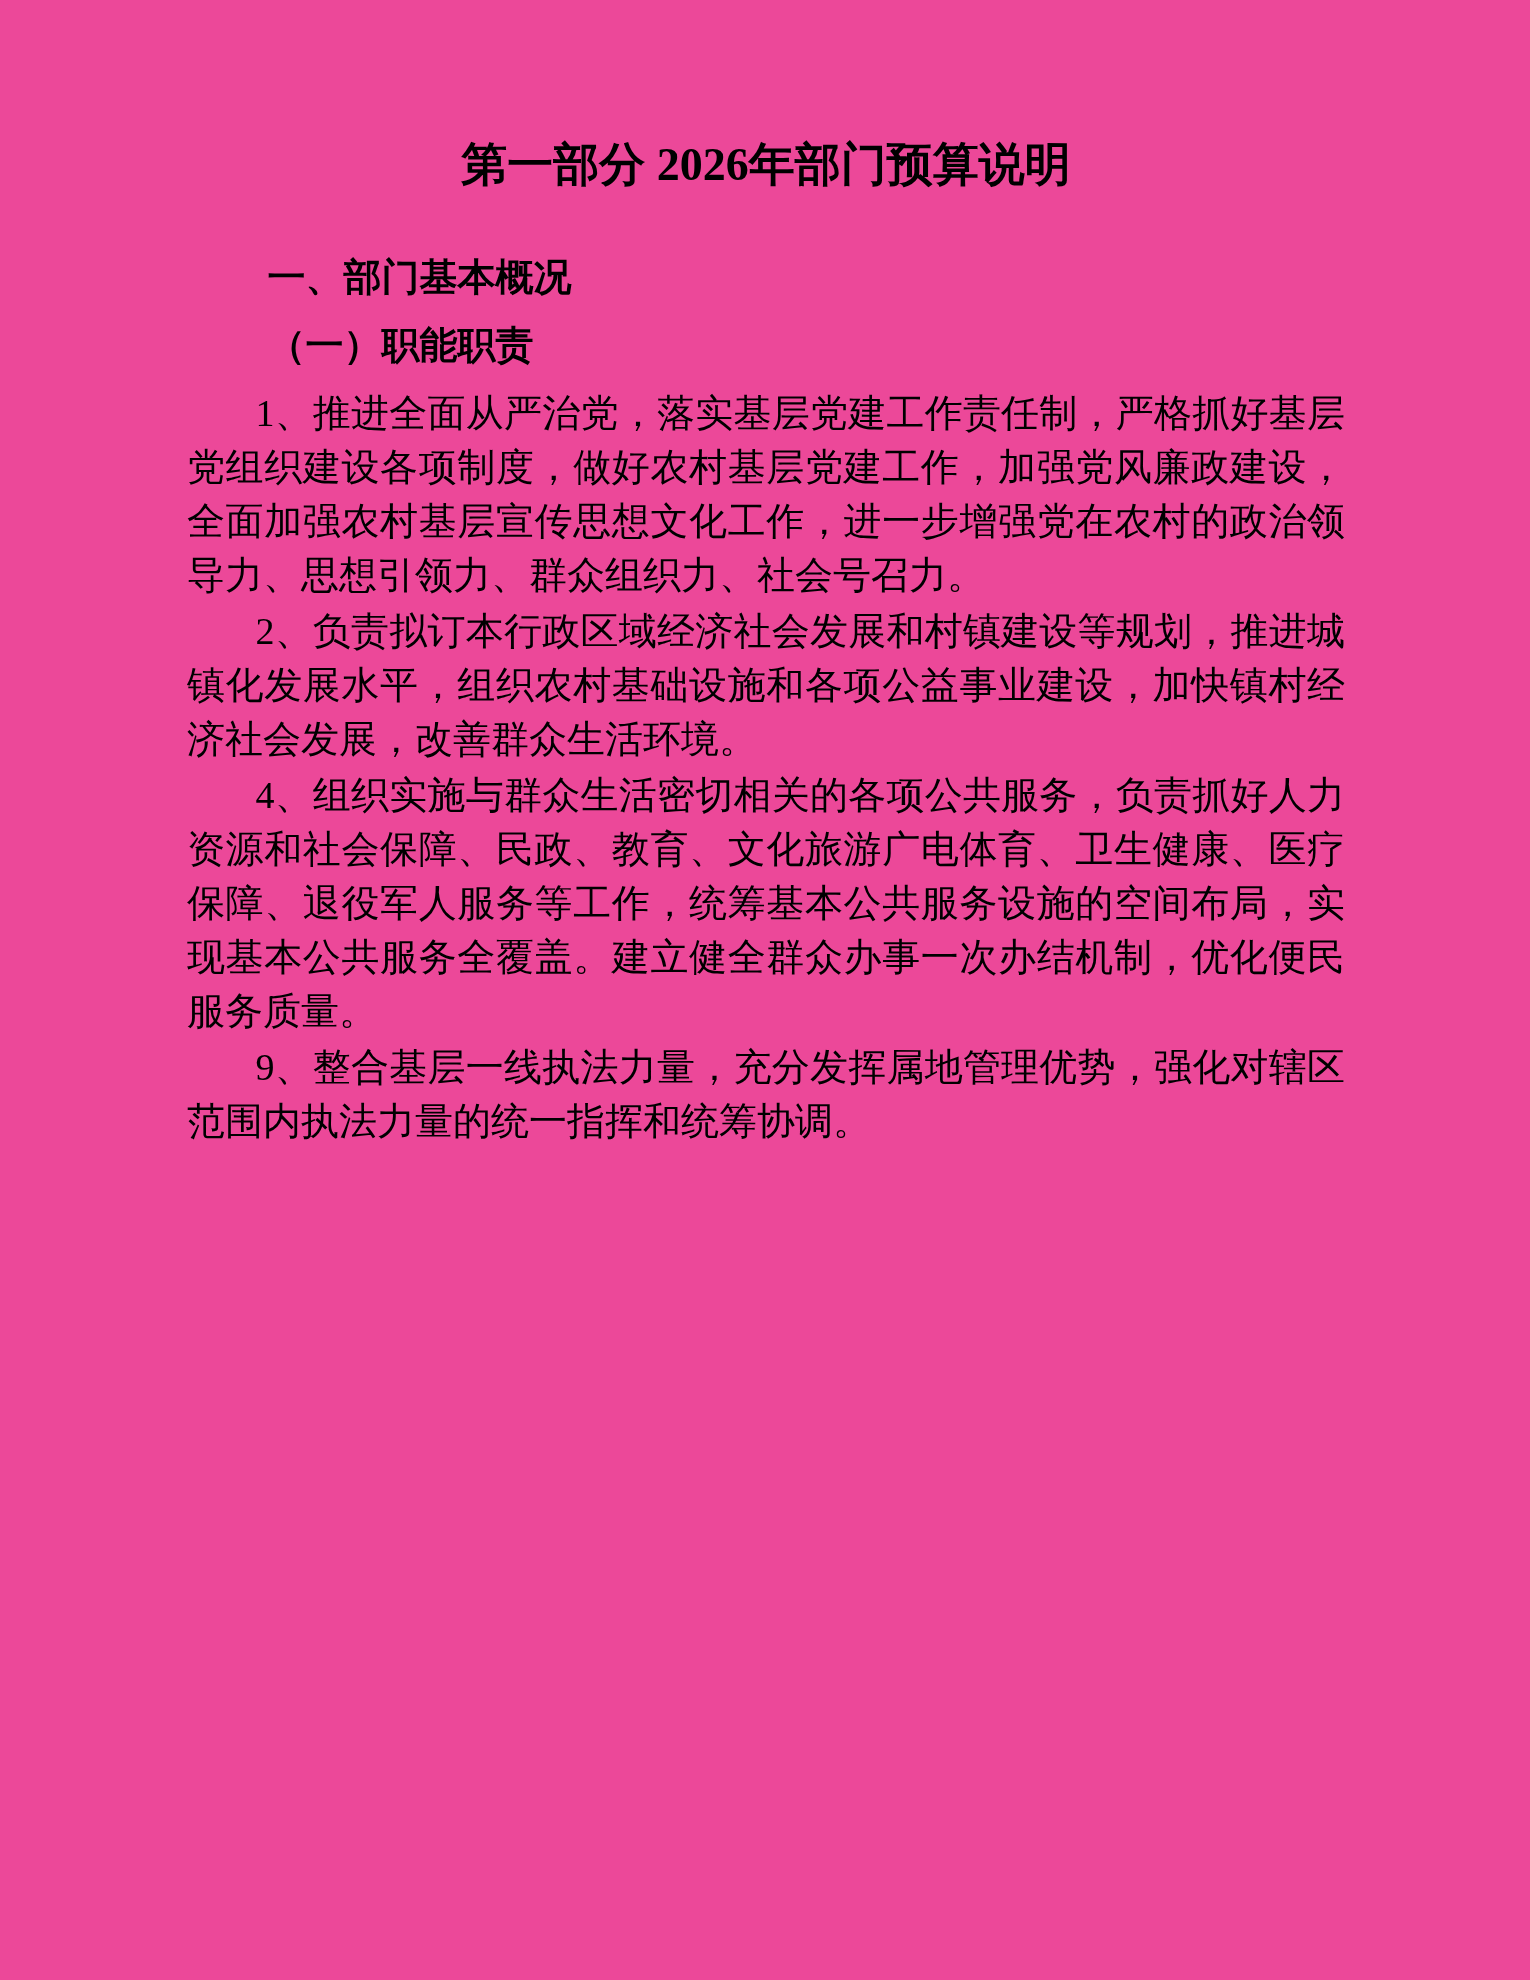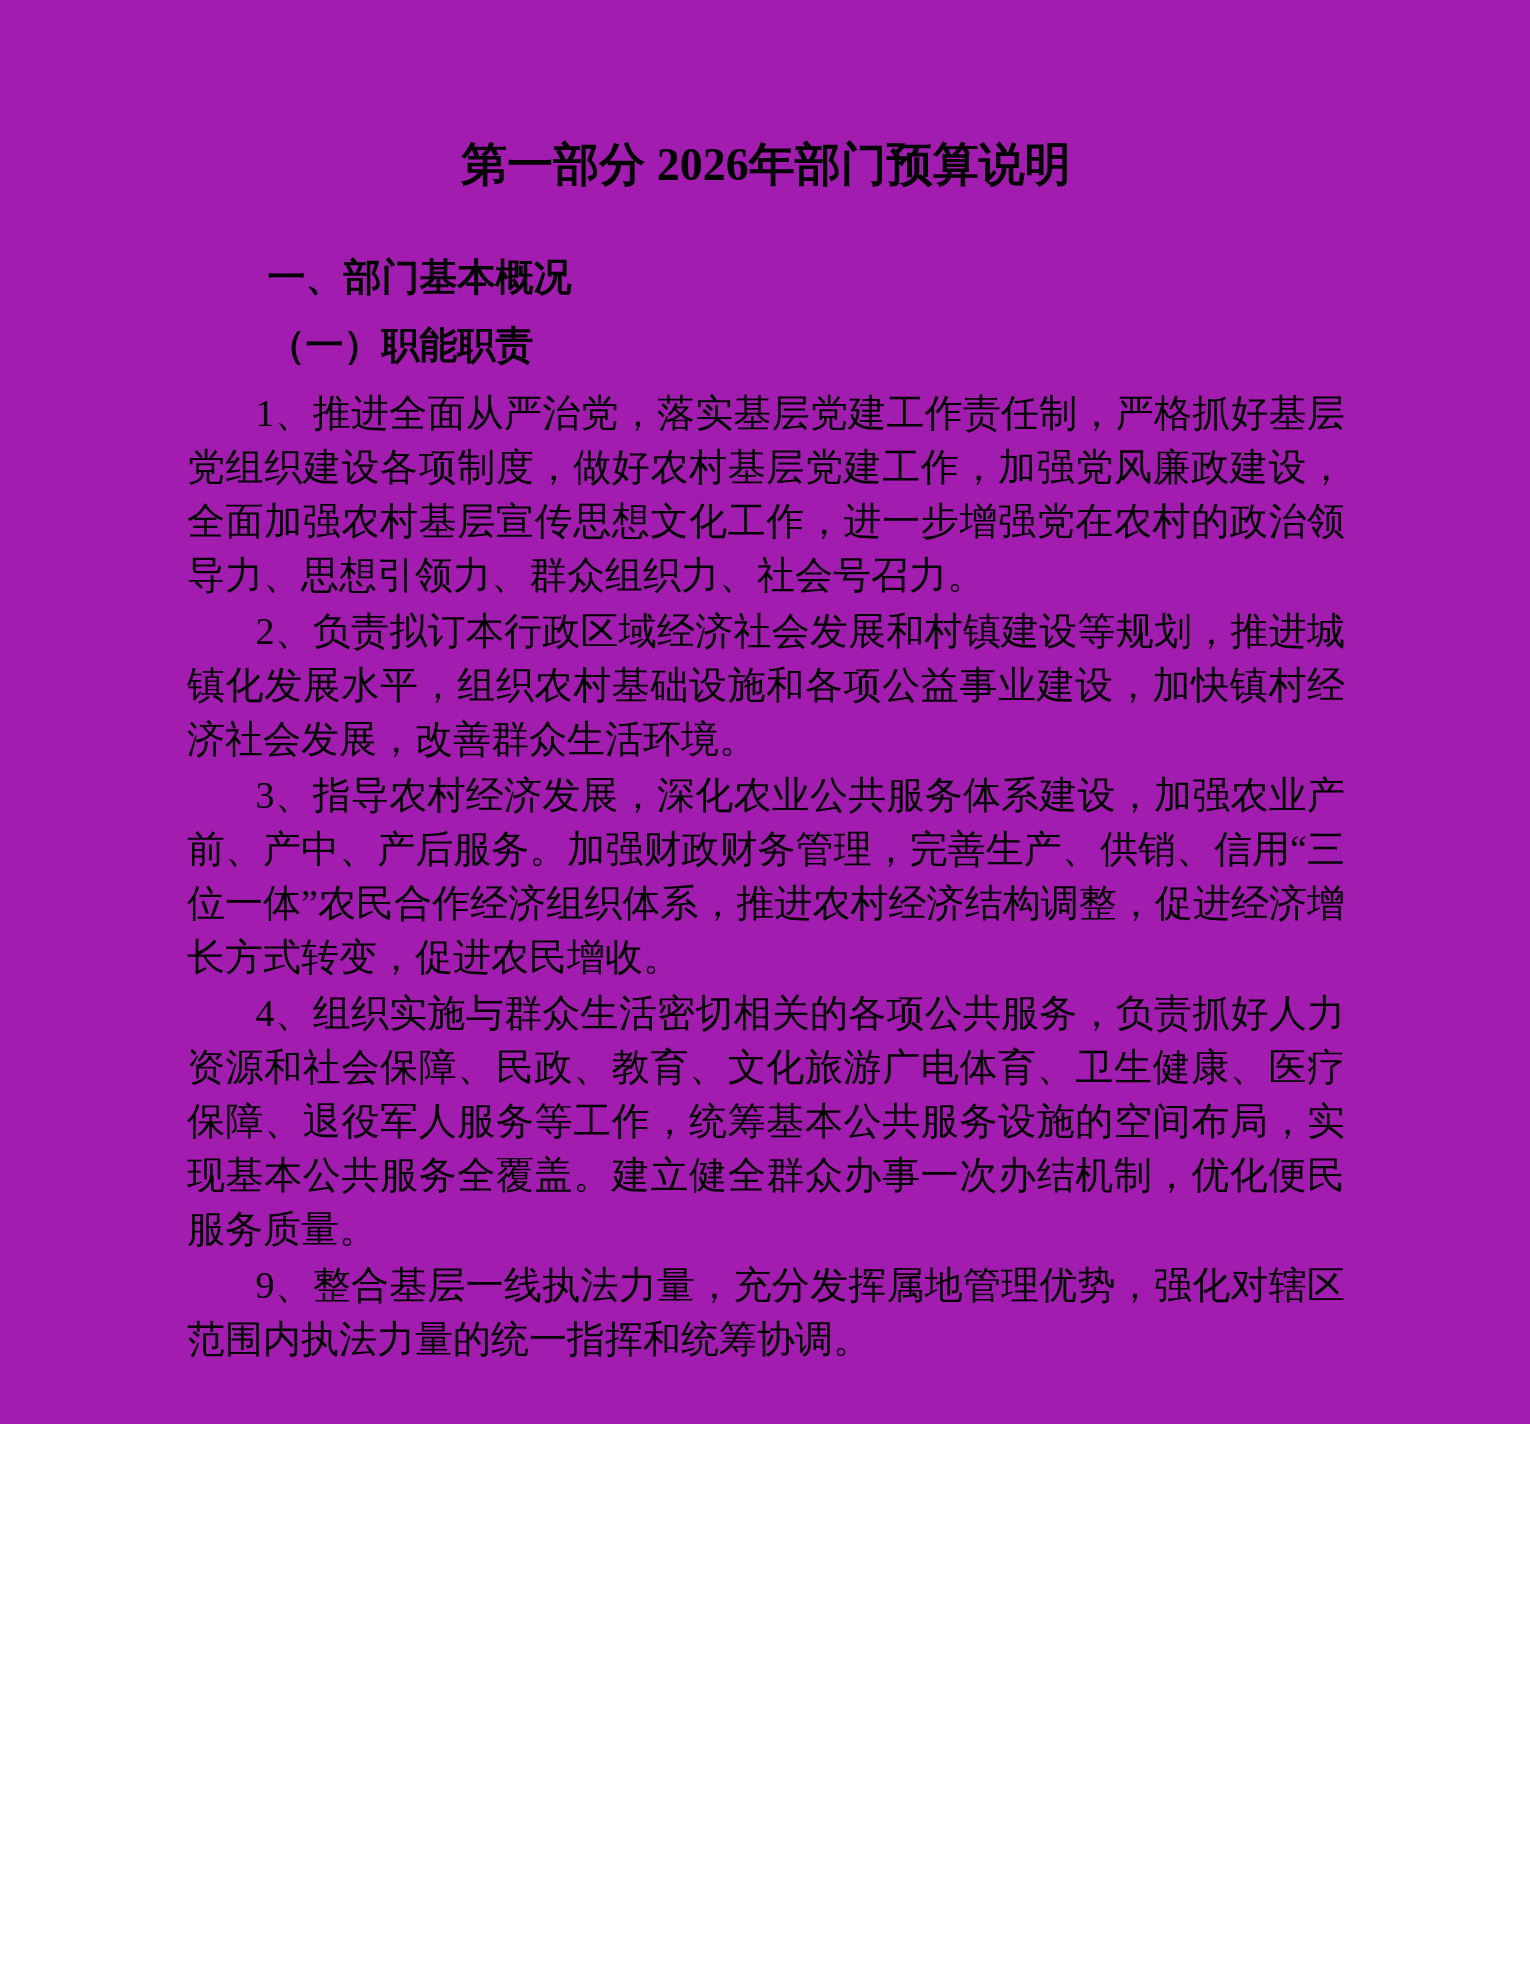--- a/index.html
+++ b/index.html
@@ -3,22 +3,22 @@
 <meta charset="utf-8">
 <style>
   html, body {
     margin: 0;
     padding: 0;
     background: #ffffff;
   }
   .page {
     position: relative;
     width: 1530px;
-    height: 1424px;
-    background: #a21caf;
+    height: 1980px;
+    background: #ec4899;
     box-sizing: border-box;
     padding: 136px 183px 0 185px;
     color: #000000;
     overflow: hidden;
   }
   .doc-title {
     font-family: "Liberation Serif", "DejaVu Serif", serif;
     font-weight: bold;
     font-size: 46px;
     line-height: 58px;
@@ -49,16 +49,15 @@
 
 <div class="page">
   <h1 class="doc-title">第一部分 2026年部门预算说明</h1>
 
   <h2 class="section-heading">一、部门基本概况</h2>
 
   <h3 class="subsection-heading">（一）职能职责</h3>
 
   <p class="body-para">1、推进全面从严治党，落实基层党建工作责任制，严格抓好基层党组织建设各项制度，做好农村基层党建工作，加强党风廉政建设，全面加强农村基层宣传思想文化工作，进一步增强党在农村的政治领导力、思想引领力、群众组织力、社会号召力。</p>
   <p class="body-para">2、负责拟订本行政区域经济社会发展和村镇建设等规划，推进城镇化发展水平，组织农村基础设施和各项公益事业建设，加快镇村经济社会发展，改善群众生活环境。</p>
-  <p class="body-para">3、指导农村经济发展，深化农业公共服务体系建设，加强农业产前、产中、产后服务。加强财政财务管理，完善生产、供销、信用“三位一体”农民合作经济组织体系，推进农村经济结构调整，促进经济增长方式转变，促进农民增收。</p>
   <p class="body-para">4、组织实施与群众生活密切相关的各项公共服务，负责抓好人力资源和社会保障、民政、教育、文化旅游广电体育、卫生健康、医疗保障、退役军人服务等工作，统筹基本公共服务设施的空间布局，实现基本公共服务全覆盖。建立健全群众办事一次办结机制，优化便民服务质量。</p>
   <p class="body-para">9、整合基层一线执法力量，充分发挥属地管理优势，强化对辖区范围内执法力量的统一指挥和统筹协调。</p>
 </div>
 
 </body></html>

